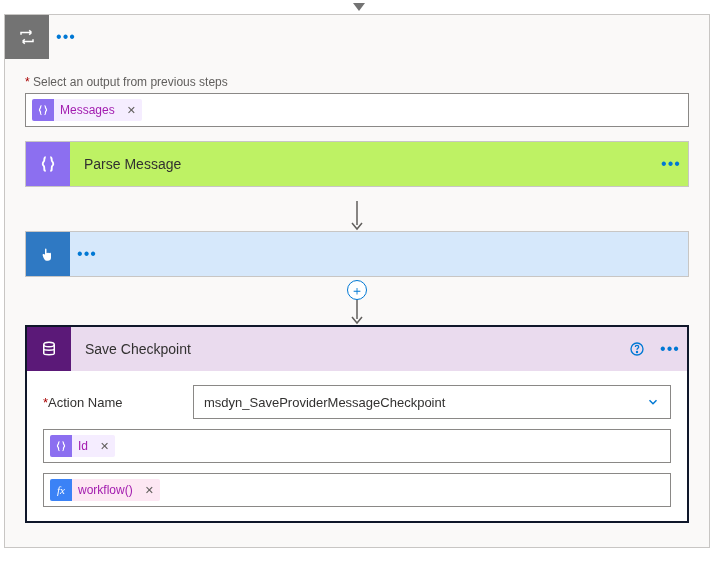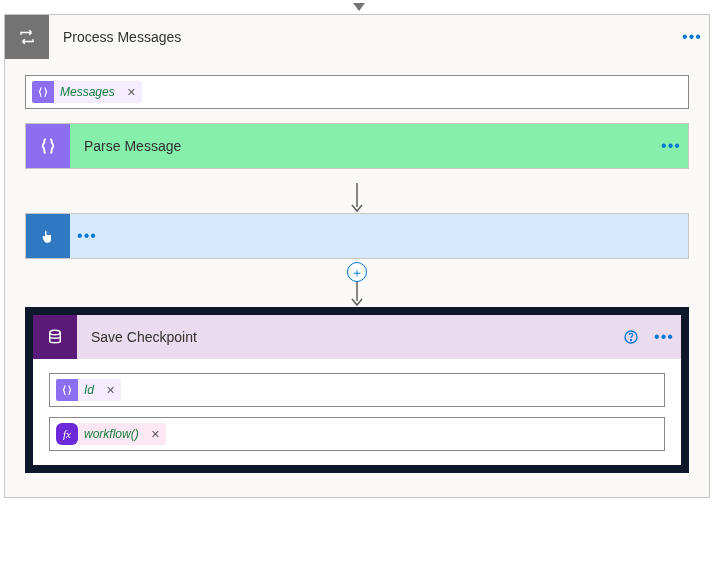--- a/index.html
+++ b/index.html
@@ -74,34 +74,33 @@
   .token .t-icon {
     width:22px; height:22px;
     display:flex;align-items:center;justify-content:center;
     color:#fff;
   }
   .token .t-label {
     padding: 0 6px;
     height:22px;
     line-height:22px;
     background:#f5edff;
-    color:#15803d;
-    font-style:italic;
+    color:#a21caf;
   }
   .token .t-x {
     padding: 0 6px;
     height:22px;
     line-height:22px;
     background:#f5edff;
     color:#605e5c;
     cursor:pointer;
     font-size:11px;
   }
   .token.purple .t-icon { background:#8c6ff0; }
-  .token.magenta .t-icon { background:#6d28d9;border-radius:6px; }
+  .token.magenta .t-icon { background:#3b82f6; }
   .token.magenta .t-label,
   .token.magenta .t-x { background:#fde7f3; }
   .sub-card { margin: 0 20px 14px 20px; }
   .row { display:flex; align-items:center; margin-bottom:10px; }
   .row .row-label { width: 150px; font-size:13px; color:#323130; }
   .row .row-field { flex:1; }
   .select-box {
     border:1px solid #8a8886; background:#fff; height:34px;
     display:flex; align-items:center; padding:0 10px;
     justify-content:space-between;
@@ -115,61 +114,64 @@
     top:-11px;
     left:50%;
     transform:translateX(-50%);
     width:20px;height:20px;border-radius:50%;
     background:#fff;border:1px solid #0078d4;color:#0078d4;
     display:flex;align-items:center;justify-content:center;
     font-size:13px;line-height:1;
     cursor:pointer;
   }
   .selected-card {
-    border:8px solid #0f172a;
+    border:2px solid #0f172a;
   }
 </style>
 </head>
 <body>
 
 <div class="arrow-col" style="height:14px; margin-left:4px;">
   <svg width="12" height="8">
       <path d="M0 0 L12 0 L6 8 Z" fill="#737373"></path>
     </svg>
 </div>
 
 <div class="card" style="margin: 0 4px 4px 4px;">
   <div class="card-hd" style="background:#faf9f8;">
     <div class="card-icon" style="background:#737373">
       <svg width="18" height="18" viewBox="0 0 24 24" fill="none" stroke="#fff" stroke-width="2">
         <path d="M4 9 L4 6 L18 6 M18 6 L15 3 M18 6 L15 9"></path>
         <path d="M20 15 L20 18 L6 18 M6 18 L9 21 M6 18 L9 15"></path>
       </svg>
     </div>
-    <div class="card-title">Process Messages</div>
     <div class="card-ellipsis">•••</div>
   </div>
 
   <div class="body-pad">
+    <span class="label-sm">
+      <span class="req">*</span>
+      <span>Select an output from previous steps</span>
+    </span>
     <div class="input-box">
       <span class="token purple">
         <span class="t-icon">
           <svg width="12" height="12" viewBox="0 0 24 24" fill="none" stroke="#fff" stroke-width="2.5">
             <path d="M9 3C7 3 7 5 7 7S5 9 5 12 7 13 7 17 7 21 9 21"></path>
             <path d="M15 3C17 3 17 5 17 7S19 9 19 12 17 13 17 17 17 21 15 21"></path>
           </svg>
         </span>
         <span class="t-label">Messages</span>
         <span class="t-x">✕</span>
       </span>
     </div>
   </div>
 
   <div class="card sub-card">
-    <div class="card-hd" style="background:#86efac">
+    <div class="card-hd" style="background:#bef264">
       <div class="card-icon" style="background:#8c6ff0">
         <svg width="18" height="18" viewBox="0 0 24 24" fill="none" stroke="#fff" stroke-width="2.5">
           <path d="M9 3C7 3 7 5 7 7S5 9 5 12 7 13 7 17 7 21 9 21"></path>
           <path d="M15 3C17 3 17 5 17 7S19 9 19 12 17 13 17 17 17 21 15 21"></path>
         </svg>
       </div>
       <div class="card-title">Parse Message</div>
       <div class="card-ellipsis">•••</div>
     </div>
   </div>
@@ -214,20 +216,35 @@
         <svg width="16" height="16" viewBox="0 0 24 24" fill="none" stroke="#0078d4" stroke-width="2">
           <circle cx="12" cy="12" r="9"></circle>
           <path d="M9.5 9 C9.5 7 11 6.5 12 6.5 S14.5 7 14.5 9 C14.5 11 12 11 12 13"></path>
           <circle cx="12" cy="16.5" r="0.8" fill="#0078d4"></circle>
         </svg>
       </div>
       <div class="card-ellipsis">•••</div>
     </div>
 
     <div style="padding:14px 16px 10px 16px;">
+      <div class="row">
+        <div class="row-label">
+          <span class="req">*</span><span>Action Name</span>
+        </div>
+        <div class="row-field">
+          <div class="select-box">
+            <span>msdyn_SaveProviderMessageCheckpoint</span>
+            <span class="chev-down">
+              <svg width="14" height="14" viewBox="0 0 24 24" fill="none" stroke="#0078d4" stroke-width="2.5">
+                  <path d="M6 9 L12 15 L18 9"></path>
+                </svg>
+            </span>
+          </div>
+        </div>
+      </div>
 
       <div class="row">
         <div class="row-field">
           <div class="input-box">
             <span class="token purple">
               <span class="t-icon">
                 <svg width="12" height="12" viewBox="0 0 24 24" fill="none" stroke="#fff" stroke-width="2.5">
                   <path d="M9 3C7 3 7 5 7 7S5 9 5 12 7 13 7 17 7 21 9 21"></path>
                   <path d="M15 3C17 3 17 5 17 7S19 9 19 12 17 13 17 17 17 21 15 21"></path>
                 </svg>

